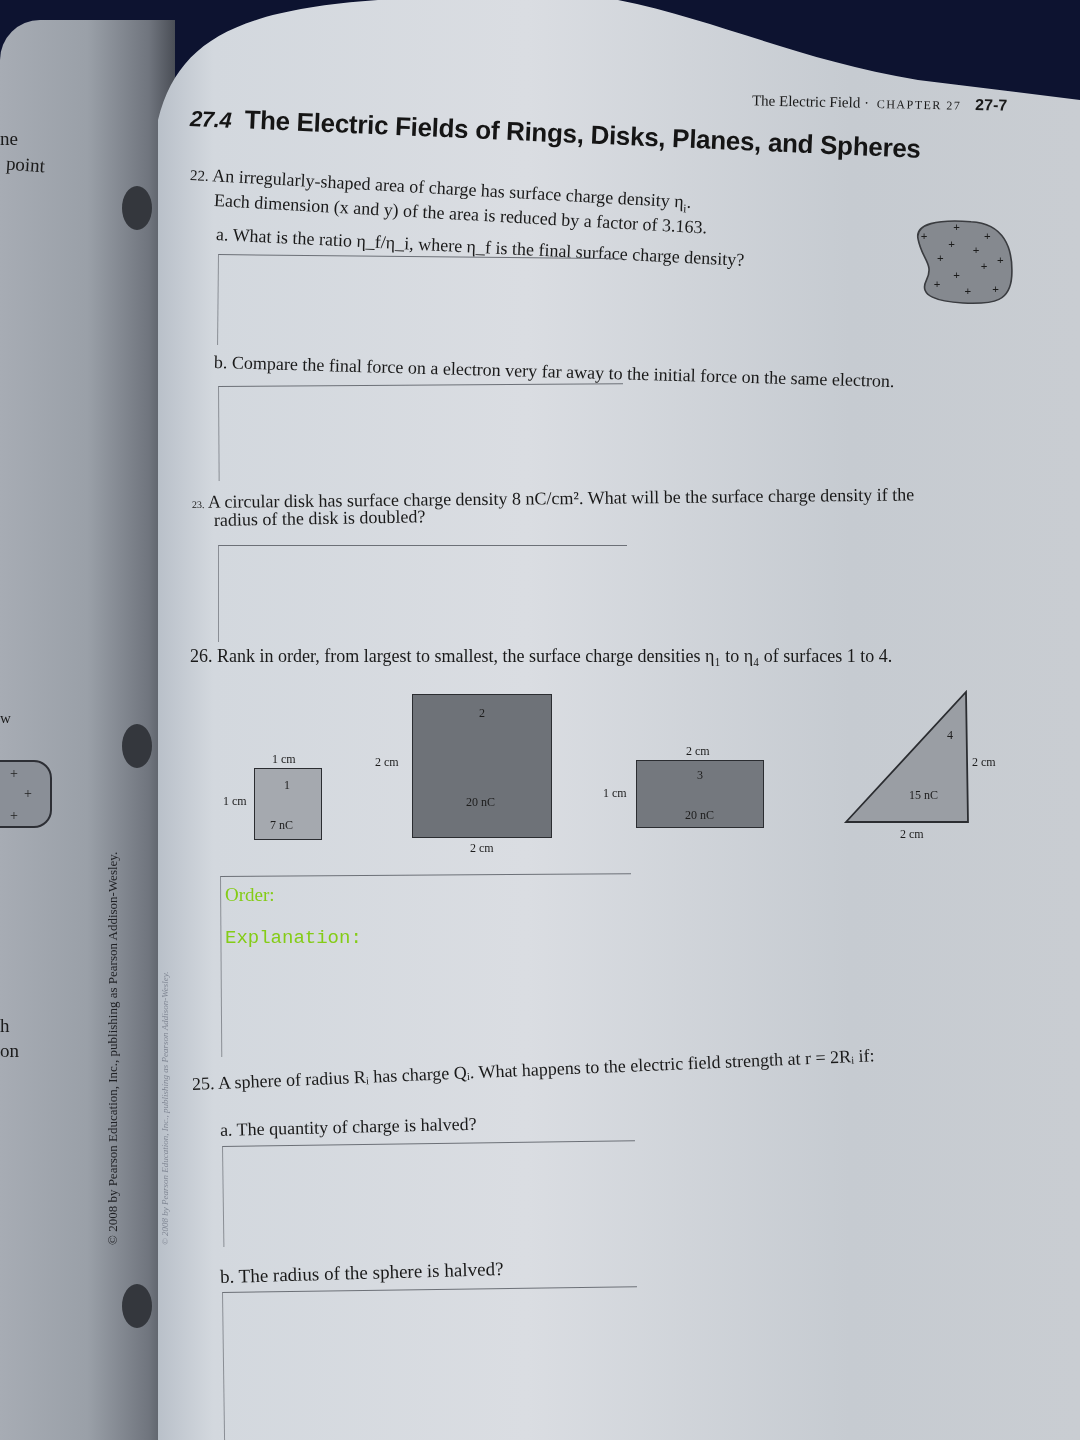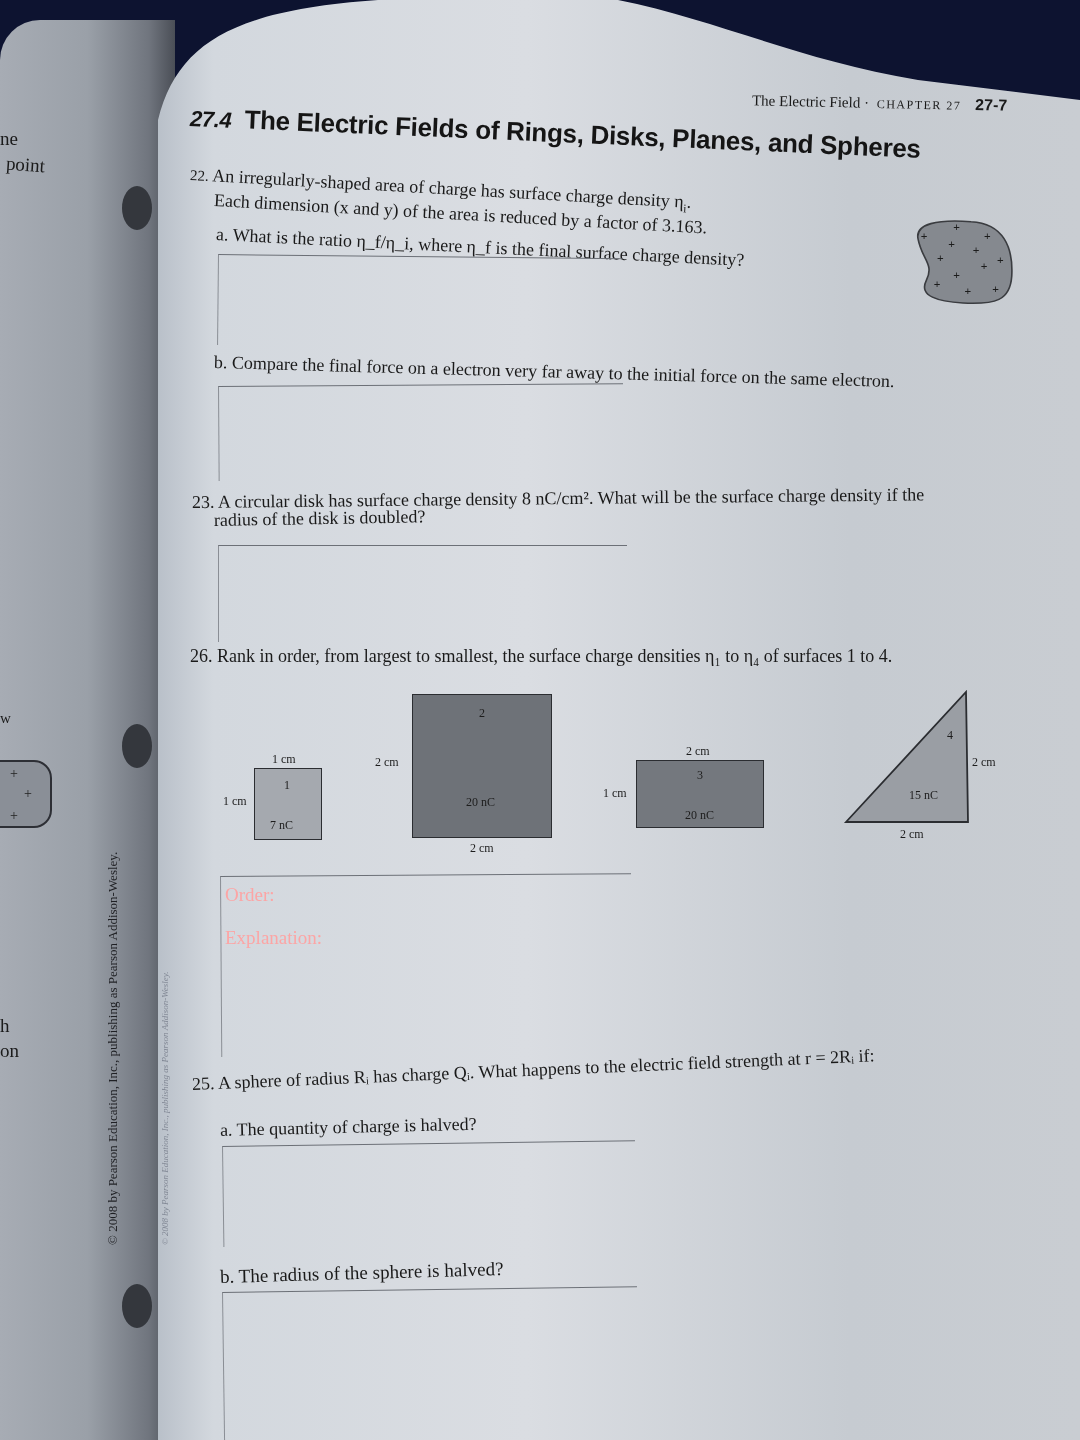--- a/index.html
+++ b/index.html
@@ -52,21 +52,21 @@
   .section-title .num { font-style:italic; font-size:22px; margin-right:6px; }
   .q { position:absolute; white-space:nowrap; font-size:18px; color:#1a1a1a; transform-origin:0 50%; }
   .ansbox {
     position:absolute; border-left:1px solid #8a8e95; border-top:1.5px solid #6c7077;
     transform-origin:0 0;
   }
   .blob { position:absolute; left:906px; top:212px; }
   .fig { position:absolute; font-size:12px; color:#1d1d1d; }
   .box { position:absolute; border:1.5px solid #2b2d31; }
   .lbl { position:absolute; white-space:nowrap; }
-  .order-lbl { position:absolute; font-size:19px; color:#fca5a5; white-space:nowrap; }
+  .order-lbl { position:absolute; font-size:19px; color:#84cc16; white-space:nowrap; }
   sub, sup { font-size:65%; }
 </style>
 </head>
 <body>
 
 <div class="left-page">
   <div class="left-frag" style="left:0;top:108px;">ne</div>
   <div class="left-frag" style="left:6px;top:134px;transform:rotate(4deg);">point</div>
   <div class="left-frag" style="left:0;top:690px;font-size:15px;">w</div>
   <div class="left-shape">
@@ -120,21 +120,21 @@
     <text x="34" y="90">+</text>
       <text x="72" y="98">+</text>
       <text x="106" y="96">+</text>
   </g>
 </svg>
 
 <div class="q" style="left:214px;top:352px;transform:rotate(1.6deg);">b. Compare the final force on a electron very far away to the initial force on the same electron.</div>
 <div class="ansbox" style="left:218px;top:386px;width:404px;height:94px;transform:rotate(-0.4deg);"></div>
 
 <div class="q" style="left:192px;top:492px;transform:rotate(-0.6deg);">
-  <span style="font-size:18px;">23.</span>
+  <span style="font-size:10px;">23.</span>
   <span>A circular disk has surface charge density 8 nC/cm². What will be the surface charge density if the</span>
 </div>
 <div class="q" style="left:214px;top:510px;transform:rotate(-1deg);">radius of the disk is doubled?</div>
 <div class="ansbox" style="left:218px;top:545px;width:408px;height:96px;"></div>
 
 <div class="q" style="left:190px;top:646px;">
   <span>26.</span>
   <span>Rank in order, from largest to smallest, the surface charge densities η₁ to η₄ of surfaces 1 to 4.</span>
 </div>
 
@@ -167,21 +167,21 @@
     <polygon points="4,132 124,2 126,132" fill="#9a9ea4" stroke="#2b2d31" stroke-width="1.8"></polygon>
   </svg>
   <div class="lbl" style="left:947px;top:728px;">4</div>
   <div class="lbl" style="left:909px;top:788px;">15 nC</div>
   <div class="lbl" style="left:972px;top:755px;">2 cm</div>
   <div class="lbl" style="left:900px;top:827px;">2 cm</div>
 </div>
 
 <div class="ansbox" style="left:220px;top:876px;width:410px;height:180px;transform:rotate(-0.4deg);"></div>
 <div class="order-lbl" style="left:225px;top:884px;">Order:</div>
-<div class="order-lbl" style="left:225px;top:927px;">Explanation:</div>
+<div class="order-lbl" style="left:225px;top:927px;font-family:Liberation Mono, monospace;">Explanation:</div>
 
 <div class="q" style="left:192px;top:1074px;transform:rotate(-2.4deg);">
   <span>25.</span>
   <span>A sphere of radius Rᵢ has charge Qᵢ. What happens to the electric field strength at r = 2Rᵢ if:</span>
 </div>
 <div class="q" style="left:220px;top:1120px;transform:rotate(-1.4deg);">a. The quantity of charge is halved?</div>
 <div class="ansbox" style="left:222px;top:1146px;width:412px;height:100px;transform:rotate(-0.8deg);"></div>
 <div class="q" style="left:220px;top:1266px;transform:rotate(-1.6deg);font-size:19px;">b. The radius of the sphere is halved?</div>
 <div class="ansbox" style="left:222px;top:1292px;width:414px;height:148px;transform:rotate(-0.8deg);"></div>
 

